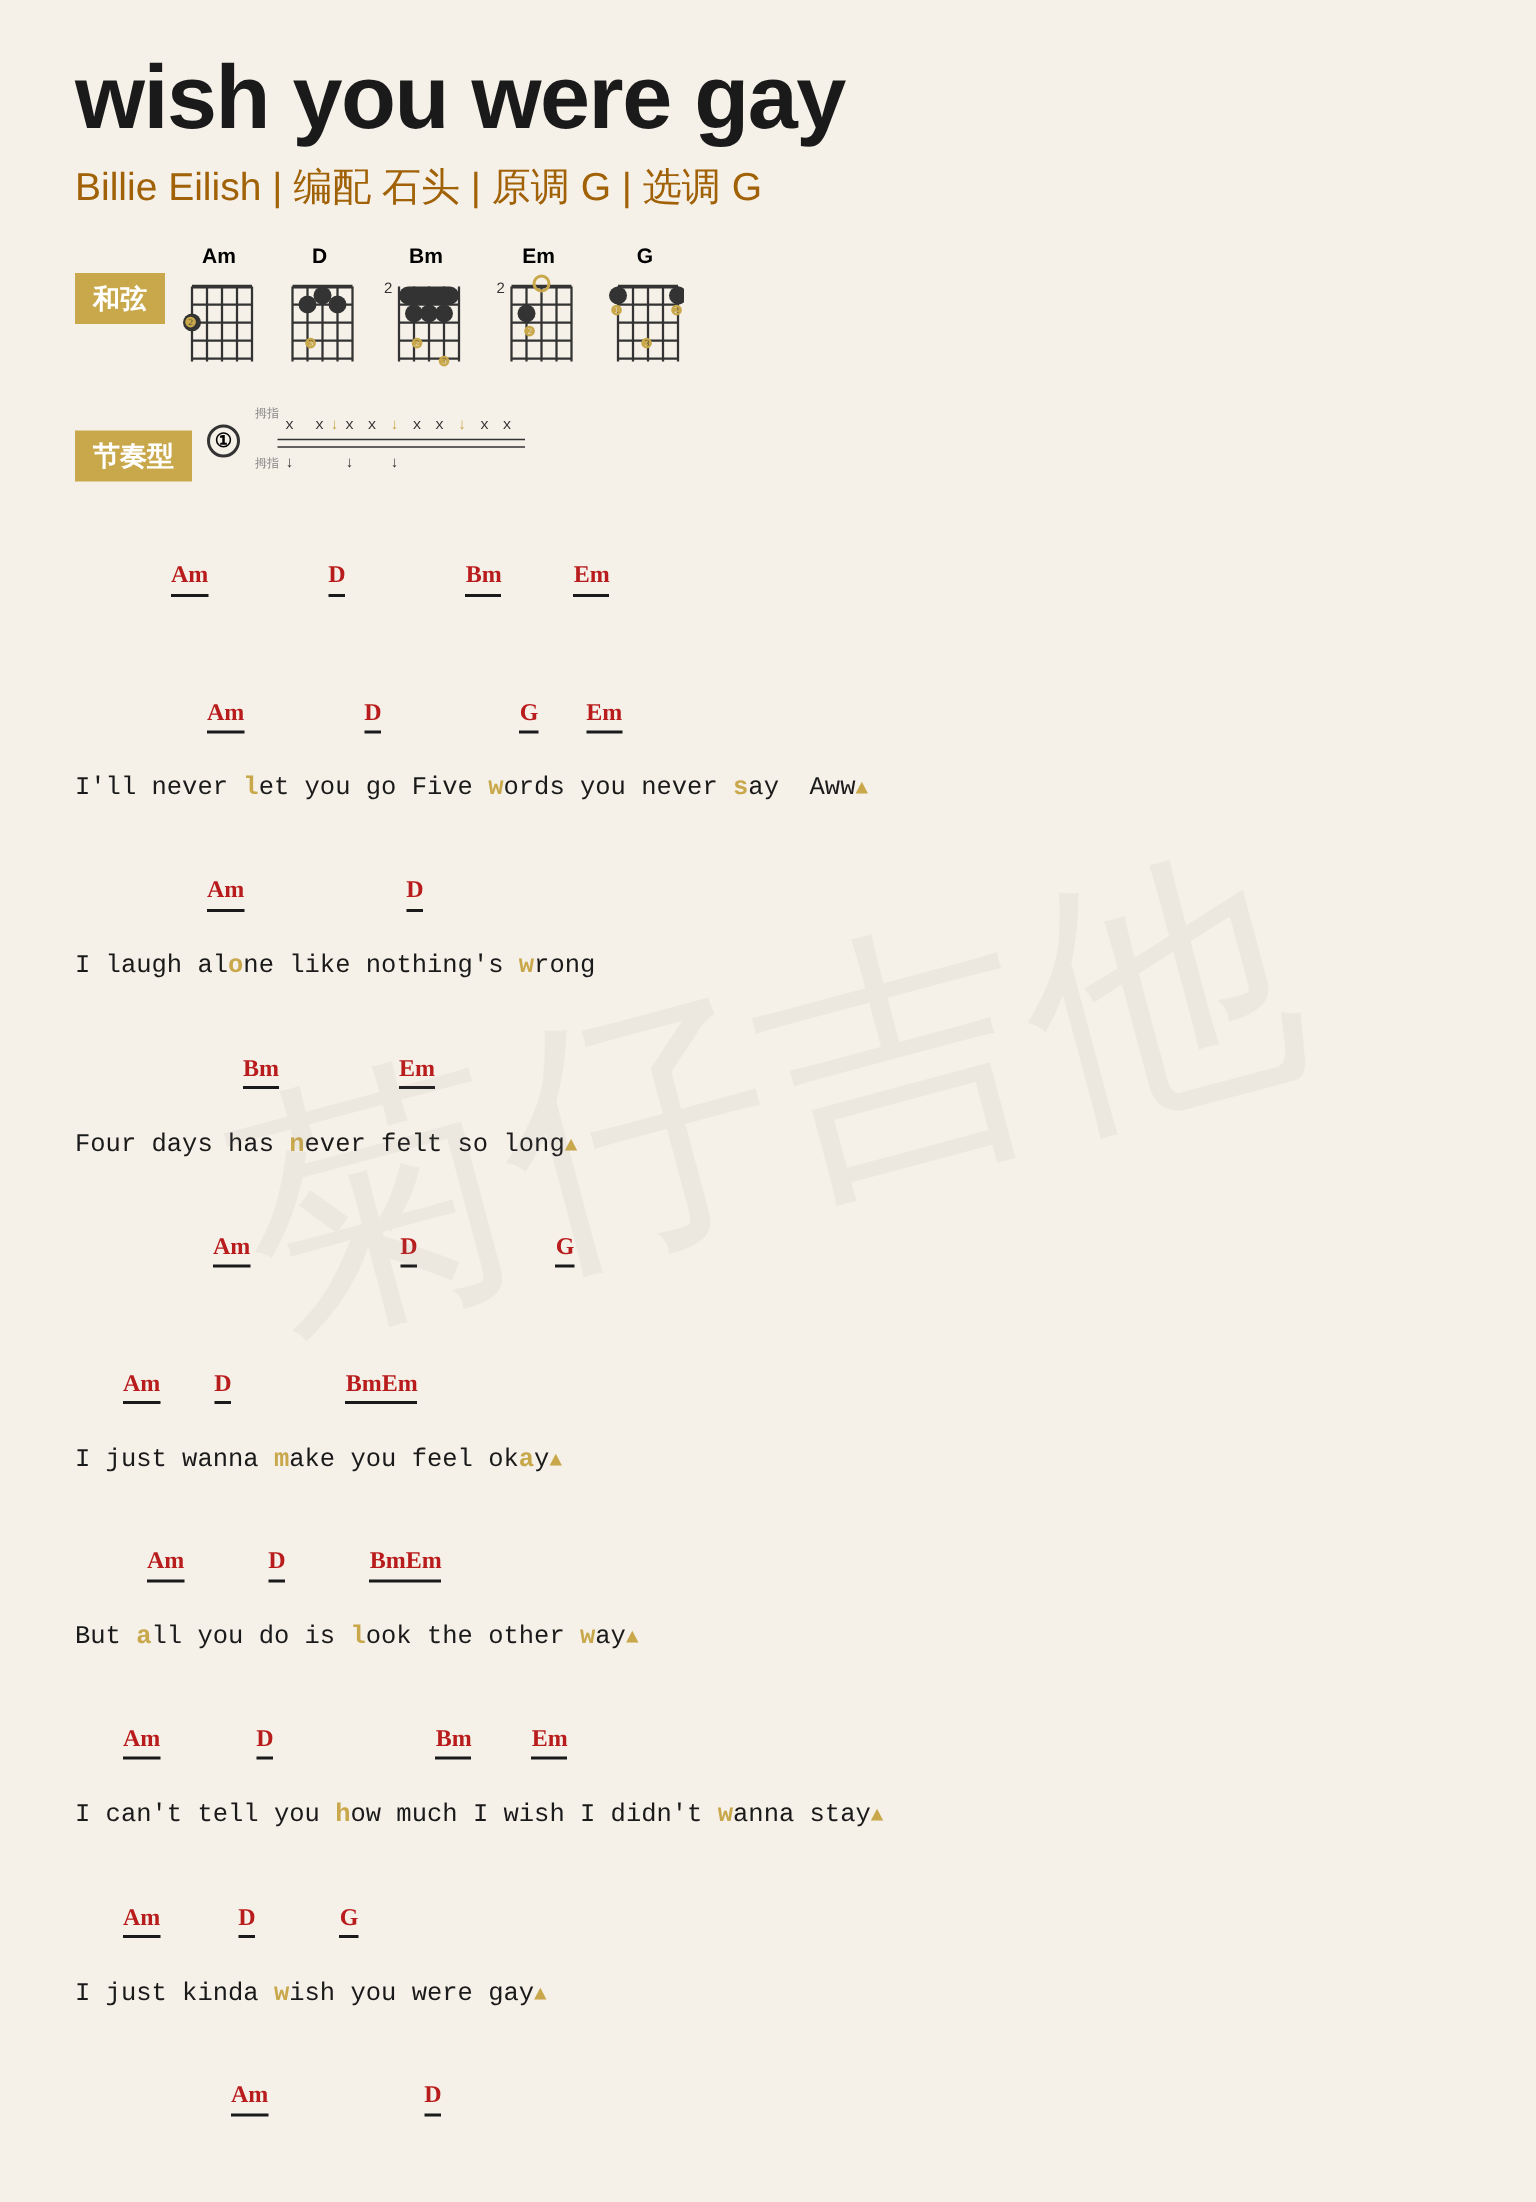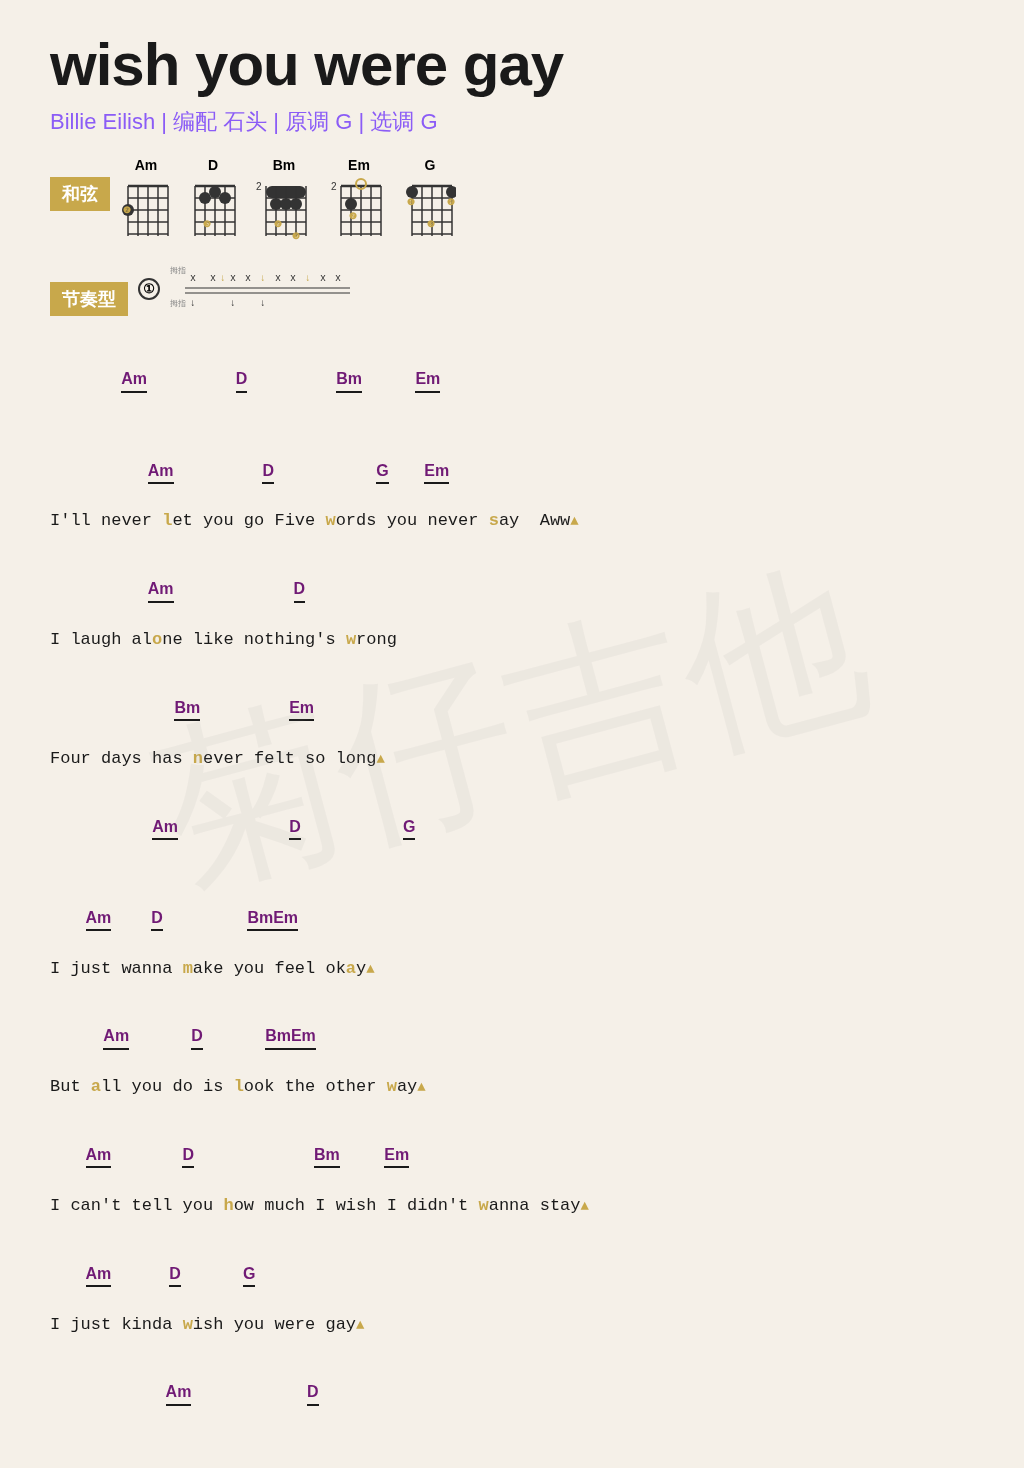--- a/index.html
+++ b/index.html
@@ -32,22 +32,22 @@
     .song-title {
       font-family: Arial, sans-serif;
       font-size: 60px;
       font-weight: 900;
       color: #1a1a1a;
       letter-spacing: -1px;
       margin-bottom: 8px;
     }
     .song-meta {
       font-family: Arial, sans-serif;
-      font-size: 22px;
-      color: #8b5cf6;
+      font-size: 26px;
+      color: #a16207;
       margin-bottom: 20px;
       font-weight: normal;
     }
     
     .chords-section {
       display: flex;
       align-items: flex-start;
       margin-bottom: 20px;
       gap: 10px;
     }
@@ -106,24 +106,24 @@
     
     .lyrics-section {
       font-size: 17px;
       line-height: 1.4;
       color: #1a1a1a;
     }
     .lyric-block {
       margin-bottom: 22px;
     }
     .chord-line {
-      font-family: Liberation Sans, sans-serif;
+      font-family: Liberation Serif, serif;
       font-size: 16px;
       font-weight: bold;
-      color: #701a75;
+      color: #b91c1c;
       margin-bottom: 2px;
       white-space: pre;
     }
     .lyric-line {
       font-family: 'Courier New', monospace;
       font-size: 17px;
       color: #1a1a1a;
       white-space: pre;
       line-height: 1.5;
     }

